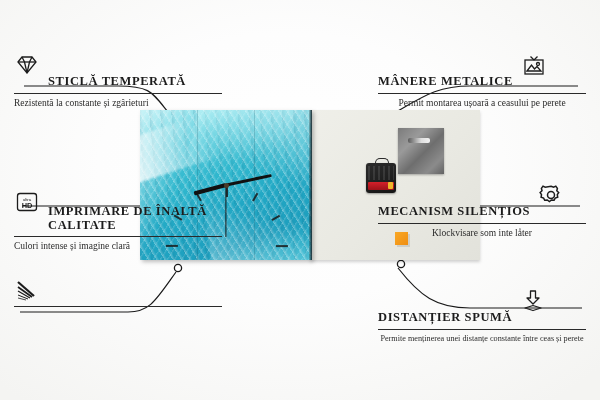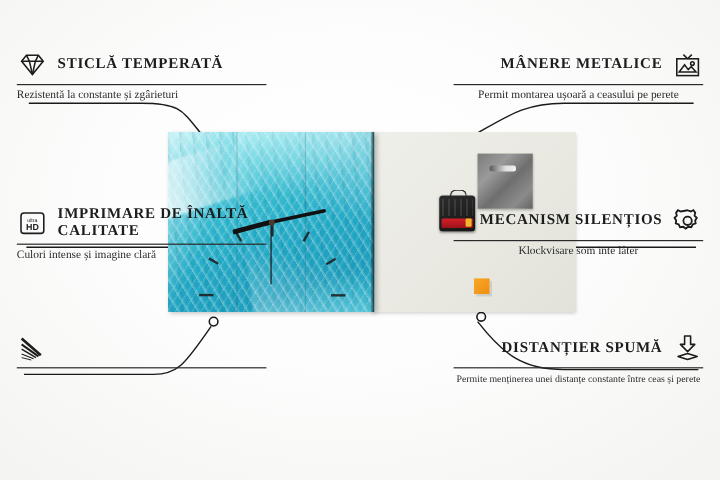--- a/index.html
+++ b/index.html
@@ -103,25 +103,26 @@
   }
   #foam{
     position:absolute;left:85px;top:122px;width:13px;height:13px;
     background:linear-gradient(135deg,#f9a826,#ef8e12);
     box-shadow:2px 2px 0 rgba(0,0,0,.10);
   }
 
   
   .feature{position:absolute;width:208px;}
   .feat-head{display:flex;align-items:center;gap:8px;}
-  .feature.right .feat-head{justify-content:flex-end;}
+  .feature.right .feat-head{}
   .feat-title{
     font-family:"Liberation Serif",serif;font-weight:bold;
     font-size:12.5px;line-height:13.5px;letter-spacing:.6px;color:#1c1c1c;
     text-transform:uppercase;
+    margin-top:33px;
   }
   .feature.right .feat-title{text-align:right;}
   .rule{height:1px;background:#2a2a2a;margin:4px 0 4px 0;}
   .feat-sub{
     font-family:"Liberation Serif",serif;font-size:9.5px;line-height:11.5px;color:#2b2b2b;
   }
   .feature.right .feat-sub{text-align:center;}
   .feat-sub.small{font-size:8.2px;line-height:9.8px;}
   .icon{width:26px;height:24px;flex:0 0 26px;display:block;}
 

